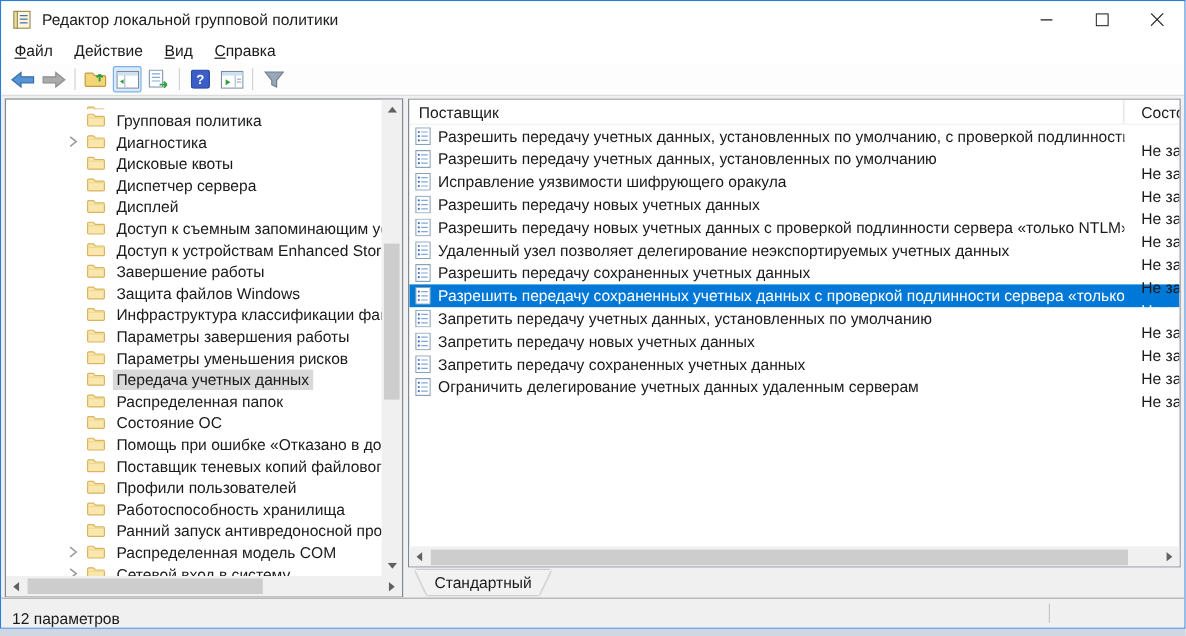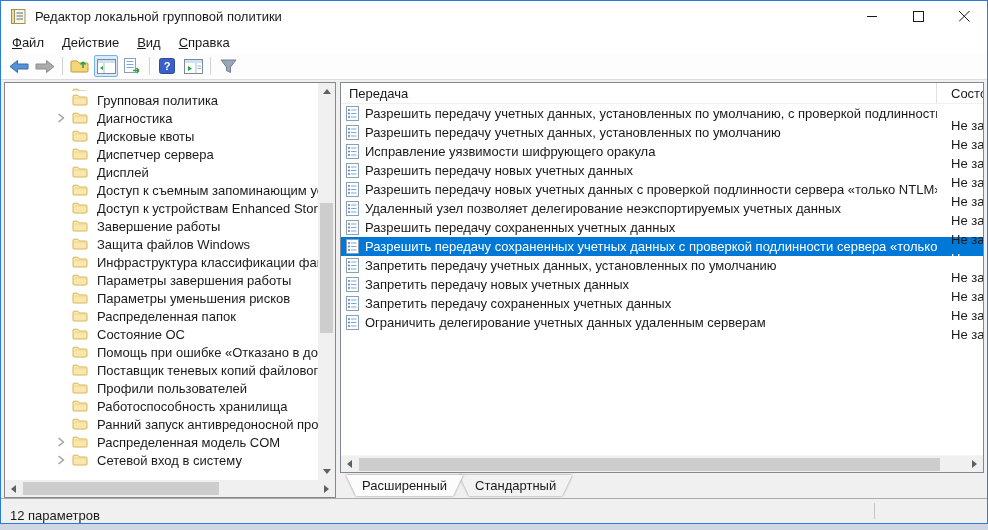--- a/index.html
+++ b/index.html
@@ -322,20 +322,32 @@
     <span class="expander">
       <svg width="8" height="10" viewBox="0 0 8 10" style="visibility: hidden;">
                   <polyline points="1.5,1 6.5,5 1.5,9" fill="none" stroke="#9b9b9b" stroke-width="1.3"></polyline>
                 </svg>
     </span>
     <svg class="folder-icon" viewBox="0 0 16 14">
       <path d="M1 3.2 Q1 2.2 2 2.2 H5.8 L7.4 4 H14 Q15 4 15 5 V11 Q15 12 14 12 H2 Q1 12 1 11 Z" fill="#f9e7ae" stroke="#d9b35f"></path>
       <path d="M1 5.2 H15" stroke="#eed98f" fill="none"></path>
     </svg>
     <span class="tree-label">Параметры уменьшения рисков</span>
+  </div>
+            <div class="tree-row">
+    <span class="expander">
+      <svg width="8" height="10" viewBox="0 0 8 10" style="visibility: hidden;">
+                  <polyline points="1.5,1 6.5,5 1.5,9" fill="none" stroke="#9b9b9b" stroke-width="1.3"></polyline>
+                </svg>
+    </span>
+    <svg class="folder-icon" viewBox="0 0 16 14">
+      <path d="M1 3.2 Q1 2.2 2 2.2 H5.8 L7.4 4 H14 Q15 4 15 5 V11 Q15 12 14 12 H2 Q1 12 1 11 Z" fill="#f9e7ae" stroke="#d9b35f"></path>
+      <path d="M1 5.2 H15" stroke="#eed98f" fill="none"></path>
+    </svg>
+    <span class="tree-label sel">Передача учетных данных</span>
   </div>
             <div class="tree-row">
     <span class="expander">
       <svg width="8" height="10" viewBox="0 0 8 10" style="visibility: hidden;">
                   <polyline points="1.5,1 6.5,5 1.5,9" fill="none" stroke="#9b9b9b" stroke-width="1.3"></polyline>
                 </svg>
     </span>
     <svg class="folder-icon" viewBox="0 0 16 14">
       <path d="M1 3.2 Q1 2.2 2 2.2 H5.8 L7.4 4 H14 Q15 4 15 5 V11 Q15 12 14 12 H2 Q1 12 1 11 Z" fill="#f9e7ae" stroke="#d9b35f"></path>
       <path d="M1 5.2 H15" stroke="#eed98f" fill="none"></path>
@@ -464,21 +476,21 @@
           <svg width="5" height="8" viewBox="0 0 5 8">
               <path d="M0 0 L5 4 L0 8 Z" fill="#606060"></path>
             </svg>
         </div>
       </div>
     </div>
 
     <div class="right-side">
       <div class="panel list-panel">
         <div class="list-header">
-          <div class="col-name">Передача</div>
+          <div class="col-name">Поставщик</div>
           <div class="col-state">Состо</div>
         </div>
         <div class="list-rows">
             <div class="list-row">
     <div class="row-name">
       <svg class="doc-icon" viewBox="0 0 13 15">
         <rect x="0.5" y="0.5" width="12" height="14" fill="#fff" stroke="#8aa0b8"></rect>
         <circle cx="3" cy="4" r="0.9" fill="#3f6fbf"></circle>
                   <line x1="5" y1="4" x2="10.5" y2="4" stroke="#7fa7d9"></line>
         <circle cx="3" cy="7.5" r="0.9" fill="#3f6fbf"></circle>
@@ -664,25 +676,20 @@
           </div>
           <div class="hthumb" style="flex:1; margin:0 26px 0 1px;"></div>
           <div class="sarrow">
             <svg width="5" height="8" viewBox="0 0 5 8">
                 <path d="M0 0 L5 4 L0 8 Z" fill="#606060"></path>
               </svg>
           </div>
         </div>
       </div>
       <div class="tabs-row">
-          <div class="tab-wrap active">
-    <div class="tab">
-              <span>Расширенный</span>
-            </div>
-  </div>
           <div class="tab-wrap">
     <div class="tab">
               <span>Стандартный</span>
             </div>
   </div>
         </div>
     </div>
   </div>
 
   <div class="statusbar">

